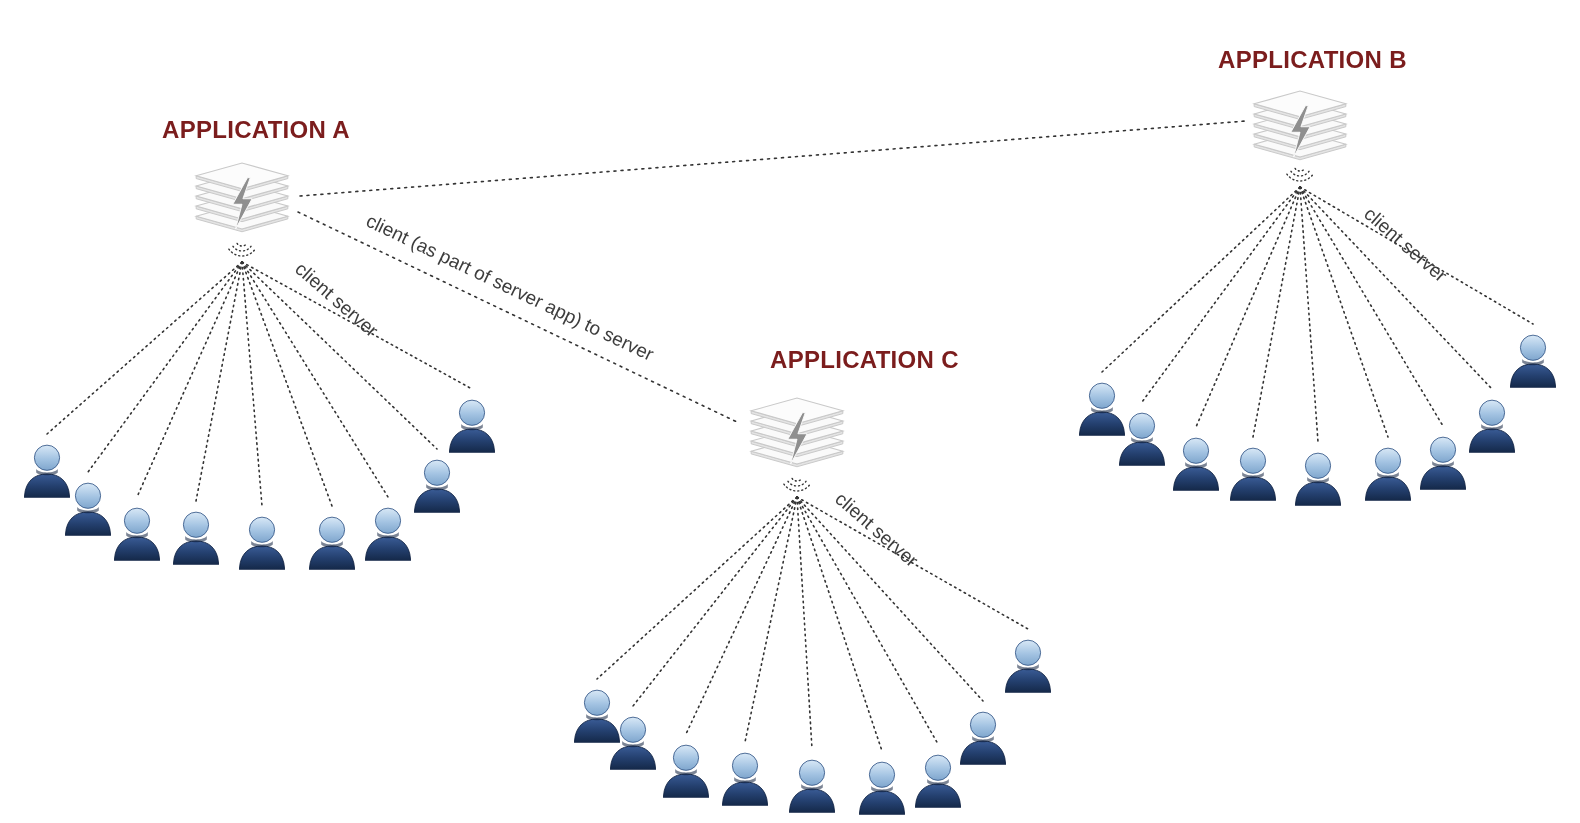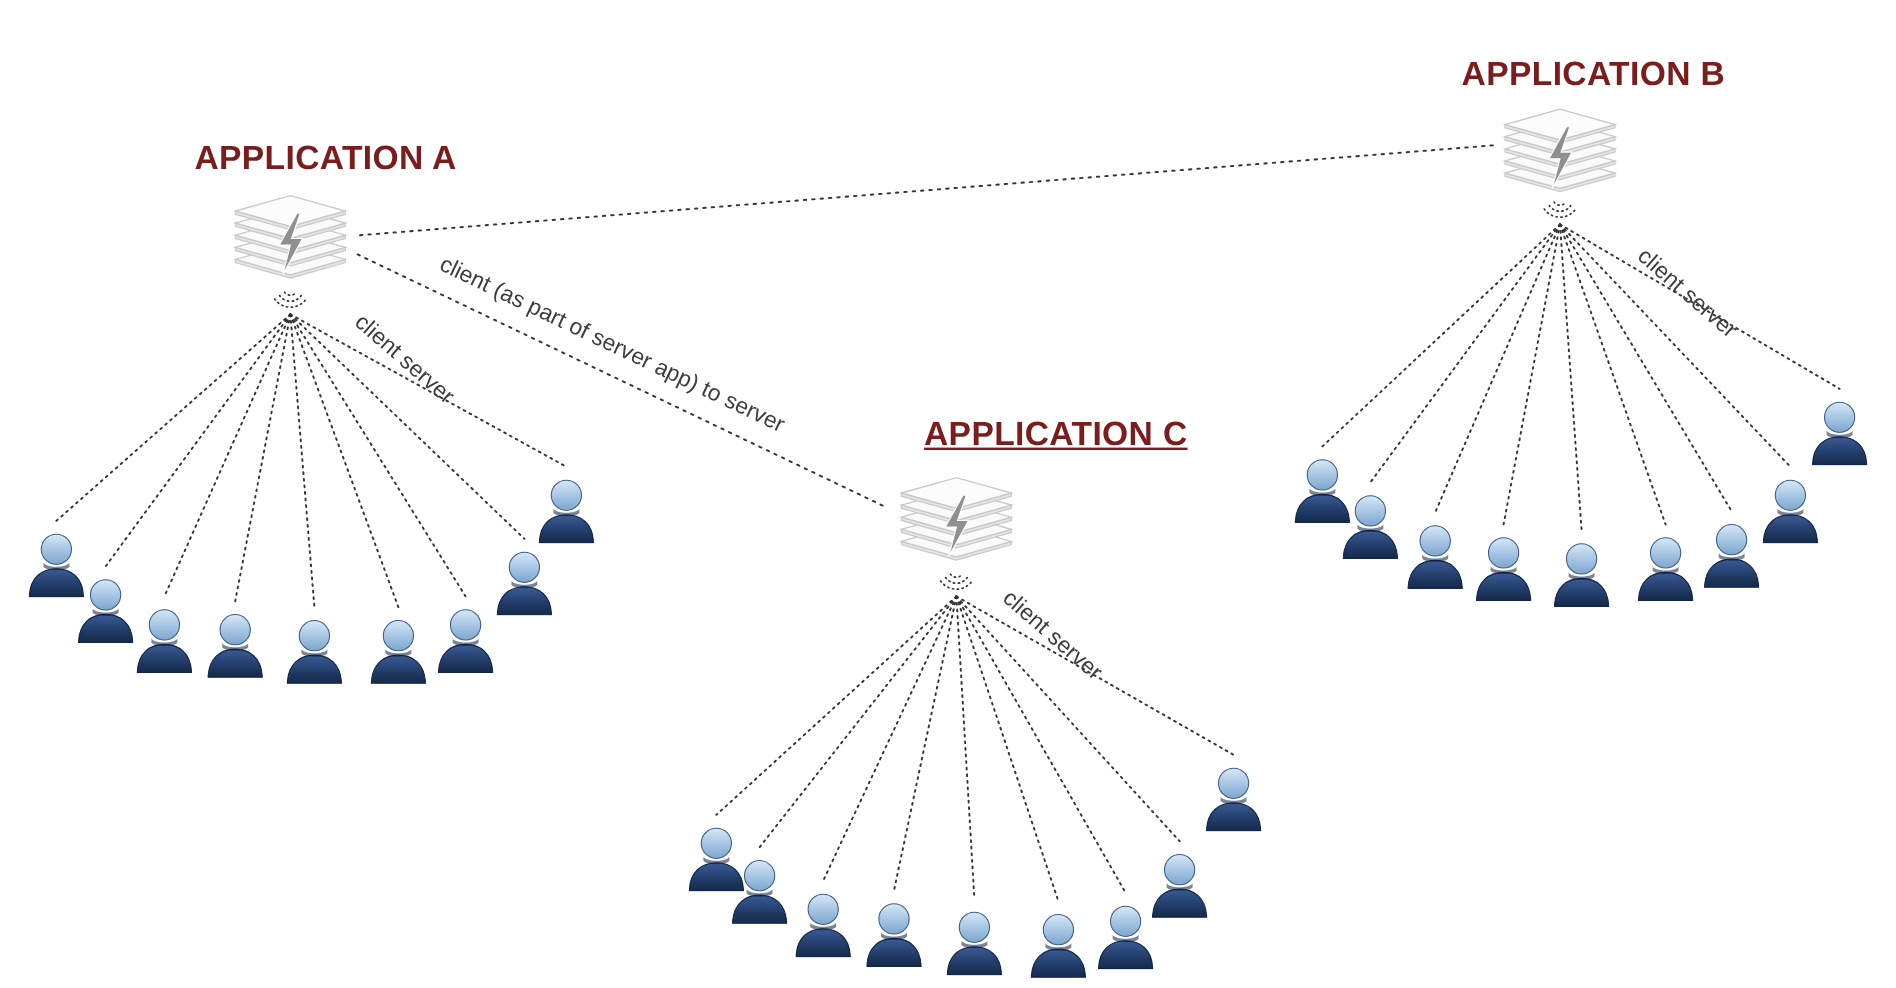--- a/index.html
+++ b/index.html
@@ -16,21 +16,21 @@
   }
   #lines-svg {
     position: absolute;
     left: 0; top: 0;
     width: 1580px;
     height: 823px;
   }
   .cluster { position: absolute; inset: 0; }
   .app-title {
     position: absolute;
-    font-size: 28px;
+    font-size: 24px;
     font-weight: 700;
     letter-spacing: 0.3px;
     white-space: nowrap;
   }
   .server-wrap {
     position: absolute;
     width: 110px;
     height: 88px;
   }
   .server-wrap svg { width: 100%; height: 100%; display: block; }
@@ -246,21 +246,21 @@
         </div>
         <div class="person" style="left: 1506px; top: 330px;">
           <svg viewBox="0 0 60 64">
             <use href="#person-sym" xlink:href="#person-sym"></use>
           </svg>
         </div>
       </div>
   </div>
 
   <div class="cluster" id="cluster-c">
-    <h2 class="app-title" style="left: 770px; top: 346px; color: rgb(123, 29, 29); text-decoration: underline;">APPLICATION C</h2>
+    <h2 class="app-title" style="left: 770px; top: 346px; color: rgb(123, 29, 29);">APPLICATION C</h2>
     <div class="server-wrap" style="left: 742px; top: 387px;">
       <svg viewBox="0 0 120 96">
           <use href="#server-sym" xlink:href="#server-sym"></use>
         </svg>
     </div>
     <div class="fan-label" style="left: 845px; top: 488px; transform: rotate(41deg); color: rgb(61, 61, 61);">client server</div>
     <div class="users">
         <div class="person" style="left: 570px; top: 685px;">
           <svg viewBox="0 0 60 64">
             <use href="#person-sym" xlink:href="#person-sym"></use>

